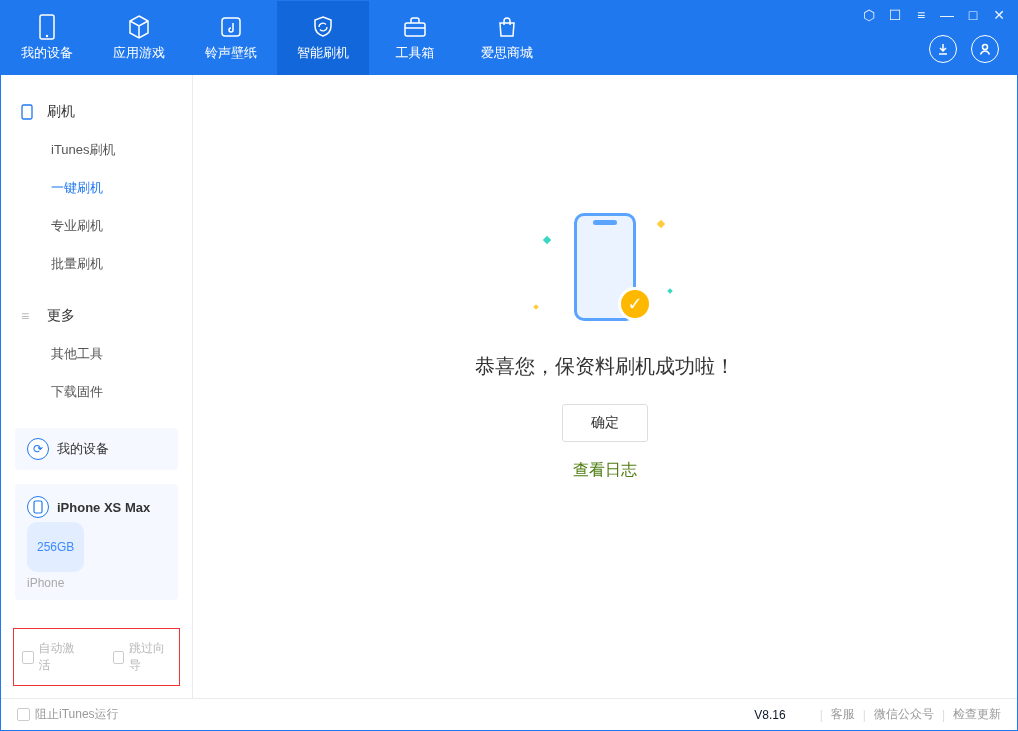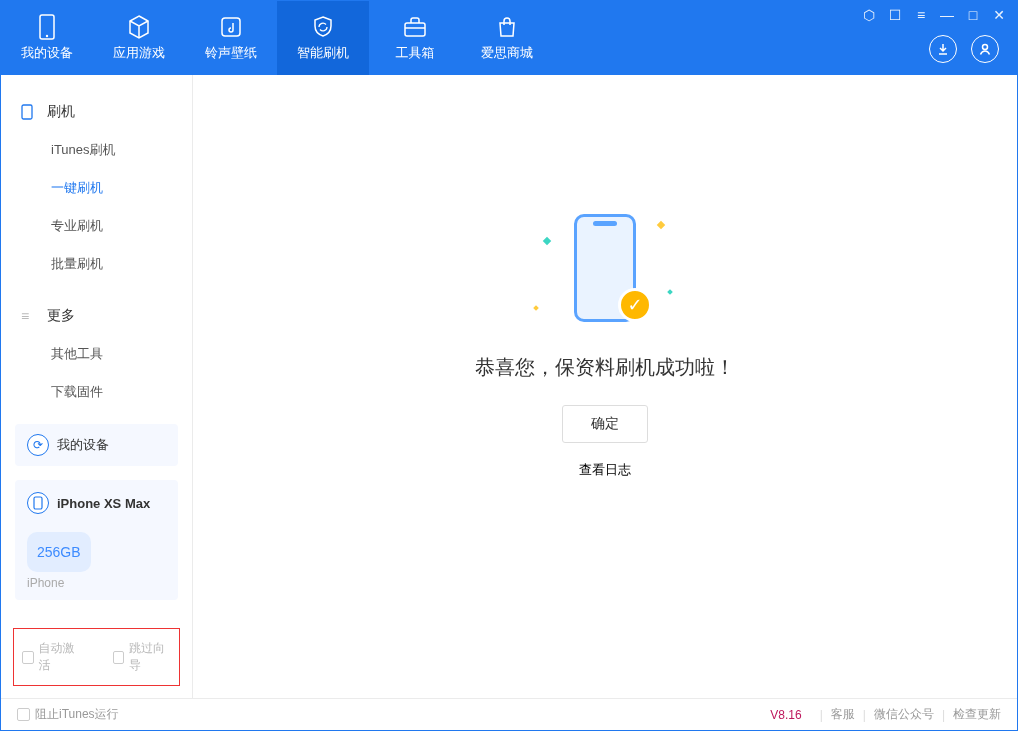--- a/index.html
+++ b/index.html
@@ -26,47 +26,47 @@
 .sidebar { width: 192px; border-right: 1px solid #ebebeb; display: flex; flex-direction: column; }
 .side-list { flex: 1; padding-top: 18px; overflow: auto; }
 .side-group { display: flex; align-items: center; padding: 10px 20px; font-size: 14px; color: #333; font-weight: 500; }
 .side-group .icn { width: 16px; margin-right: 10px; color: #2078ef; display: inline-flex; }
 .side-item { padding: 10px 20px 10px 50px; font-size: 13px; color: #555; cursor: pointer; }
 .side-item.active { color: #2078ef; }
 .side-card { margin: 8px 14px; background: #f5f8ff; border-radius: 4px; padding: 10px 12px; font-size: 13px; color: #333; display: flex; align-items: center; gap: 8px; }
 .pill-icon { width: 22px; height: 22px; border-radius: 50%; background: #fff; border: 1.5px solid #2078ef; display: inline-flex; align-items: center; justify-content: center; color: #2078ef; font-size: 12px; }
 .device-card { margin: 6px 14px 0 14px; background: #f5f8ff; border-radius: 4px; padding: 12px 12px 10px; }
 .device-card .dev-name { font-size: 13px; font-weight: bold; color: #333; display: flex; align-items: center; gap: 8px; }
-.storage-pill { display: inline-block; background: #e2edff; color: #3d8bff; border-radius: 10px; padding: 12px 10px; font-size: 14px; margin-top: 18px; }
+.storage-pill { display: inline-block; background: #e2edff; color: #3d8bff; border-radius: 10px; padding: 18px 10px; font-size: 12px; margin-top: 4px; }
 .dev-type { font-size: 12px; color: #aaa; margin-top: 4px; }
 .checkbox-row { border: 1.5px solid #e33; margin: 28px 12px 12px 12px; padding: 11px 8px; display: flex; gap: 32px; font-size: 12px; color: #b8b8b8; }
 .chk { display: inline-flex; align-items: center; gap: 5px; cursor: pointer; }
 .chk-box { width: 13px; height: 13px; border: 1px solid #ccc; border-radius: 2px; display: inline-block; }
 
 
 .main { flex: 1; display: flex; flex-direction: column; align-items: center; justify-content: center; padding-bottom: 80px; }
 .success-illust { width: 150px; height: 120px; position: relative; margin-bottom: 20px; }
 .phone { width: 62px; height: 108px; border: 3px solid #5aa3ff; border-radius: 10px; background: #eaf3ff; position: absolute; left: 44px; top: 0; }
 .phone::before { content: ""; position: absolute; top: 4px; left: 50%; transform: translateX(-50%); width: 24px; height: 5px; background: #5aa3ff; border-radius: 3px; }
 .check-badge { width: 34px; height: 34px; background: #ffb800; border-radius: 50%; position: absolute; right: 28px; bottom: 12px; display: flex; align-items: center; justify-content: center; color: #fff; font-size: 18px; border: 3px solid #fff; }
 .spark { position: absolute; width: 6px; height: 6px; transform: rotate(45deg); }
 .spark.s1 { background: #3cd6c3; left: 14px; top: 24px; }
 .spark.s2 { background: #ffcb3d; right: 16px; top: 8px; }
 .spark.s3 { background: #ffcb3d; left: 4px; bottom: 24px; width: 4px; height: 4px; }
 .spark.s4 { background: #3cd6c3; right: 8px; bottom: 40px; width: 4px; height: 4px; }
 .success-text { font-size: 20px; color: #333; margin-bottom: 24px; }
 .ok-btn { border: 1px solid #ddd; background: #fff; padding: 9px 28px; font-size: 14px; color: #333; border-radius: 3px; cursor: pointer; }
-.log-link { margin-top: 18px; font-size: 13px; color: #000000; cursor: pointer; }
+.log-link { margin-top: 18px; font-size: 16px; color: #4d7c0f; cursor: pointer; }
 
 
 .footer { height: 32px; border-top: 1px solid #ebebeb; display: flex; align-items: center; padding: 0 16px; font-size: 12px; color: #999; }
 .footer .left { display: flex; align-items: center; gap: 6px; }
 .footer .right { margin-left: auto; display: flex; align-items: center; gap: 8px; }
 .footer .sep { color: #ddd; }
-.footer .ver { color: #be185d; margin-right: 10px; }
+.footer .ver { color: #0f172a; margin-right: 26px; }
 .footer .link { cursor: pointer; }
 </style>
 </head>
 <body>
 
 <div class="window">
 
   <div class="header">
     <div class="nav">
       <div class="nav-item">

